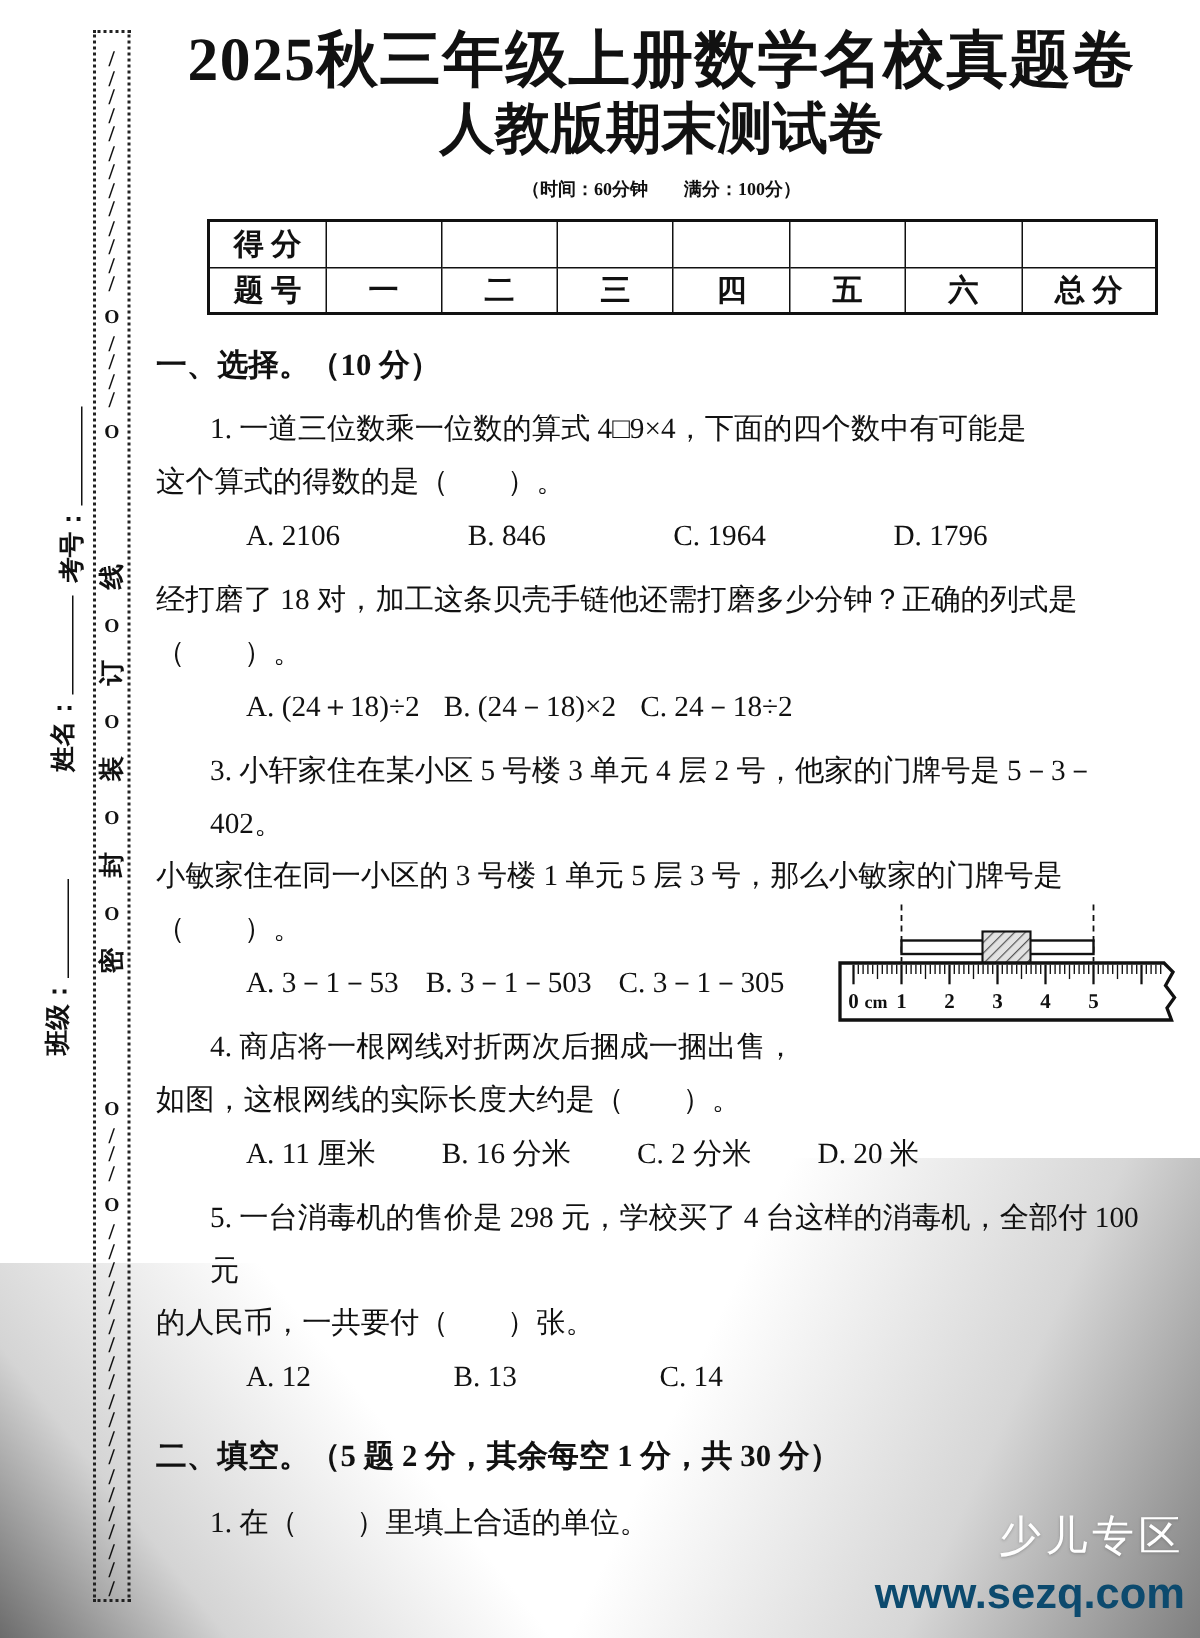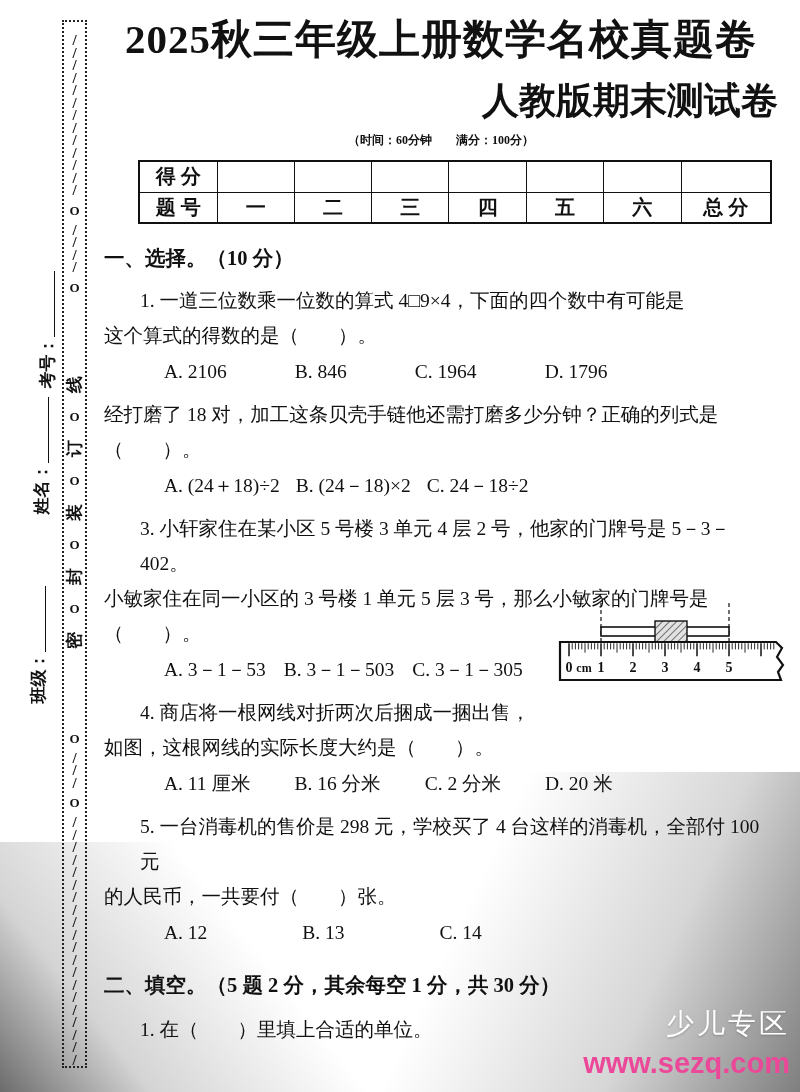--- a/index.html
+++ b/index.html
@@ -33,51 +33,51 @@
     transform:rotate(-90deg); font-size:17px; font-weight:700; white-space:nowrap;
   }
   .if-blank{ display:inline-block; width:66px; height:15px; border-bottom:1.6px solid #111; }
   .if-kaohao{ left:-28px; top:318px; }
   .if-xingming{ left:-34px; top:444px; }
   .if-banji{ left:-37px; top:633px; }
 
   
   .main{ position:relative; margin-left:104px; width:674px; padding-top:14px; z-index:1; }
   .title{ font-size:41px; font-weight:900; text-align:center; line-height:50px; letter-spacing:1px; }
-  .subtitle{ font-size:37px; font-weight:900; text-align:right; line-height:46px; margin-top:14px; }
+  .subtitle{ font-size:37px; font-weight:900; text-align:center; line-height:46px; margin-top:0; }
   .meta{ font-size:12px; font-weight:700; text-align:center; line-height:26px; margin-top:3px; }
 
   table.score{ border-collapse:collapse; table-layout:fixed; width:634px; margin:7px 0 0 34px;
     border:2.5px solid #111; }
   table.score td{ border:1.8px solid #111; height:31px; text-align:center;
     font-size:20px; font-weight:600; }
   table.score col.c-first{ width:78px; } table.score col.c-last{ width:90px; }
 
   .sections{ margin-top:2px; }
   .sec-heading{ font-family:"Liberation Sans", sans-serif; font-weight:700;
     font-size:20.5px; line-height:35px; margin-top:16px; }
   .sec-heading .note{ font-family:"Liberation Serif", serif; font-weight:700; }
   .question{ margin-top:7px; }
   .q-line{ font-size:19.5px; line-height:35px; }
   .q-line.first{ padding-left:36px; }
   .opts{ display:flex; padding-left:60px; font-size:19.5px; line-height:37px; }
-  .opts-1{ gap:68px; } .opts-2{ gap:16px; } .opts-3{ gap:18px; }
+  .opts-1{ gap:85px; } .opts-2{ gap:16px; } .opts-3{ gap:18px; }
   .opts-4{ gap:44px; } .opts-5{ gap:95px; }
   .section-2 .q-line{ line-height:40px; }
 
   
   .ruler-fig{ position:absolute; left:556px; top:600px; width:234px; height:94px; z-index:1; }
   .ruler-fig svg{ width:100%; height:100%; display:block; }
 
   
   .watermark{ position:absolute; right:10px; bottom:12px; z-index:3; text-align:right;
     color:#fff; font-family:"Liberation Sans", sans-serif; }
   .wm-brand{ font-size:28px; font-weight:400; letter-spacing:3px; line-height:44px;
     text-shadow:0 1px 2px rgba(80,80,80,.4);margin-top:48px; }
-  .wm-url{ font-size:29px; font-weight:700; line-height:34px; color:#ec4899; }
+  .wm-url{ font-size:29px; font-weight:700; line-height:34px; color:#0c4a6e; }
 </style>
 </head>
 <body>
 
 <div class="page">
 
   <div class="shade shade-bl"></div>
   <div class="shade shade-br"></div>
 
   <aside class="strip">

